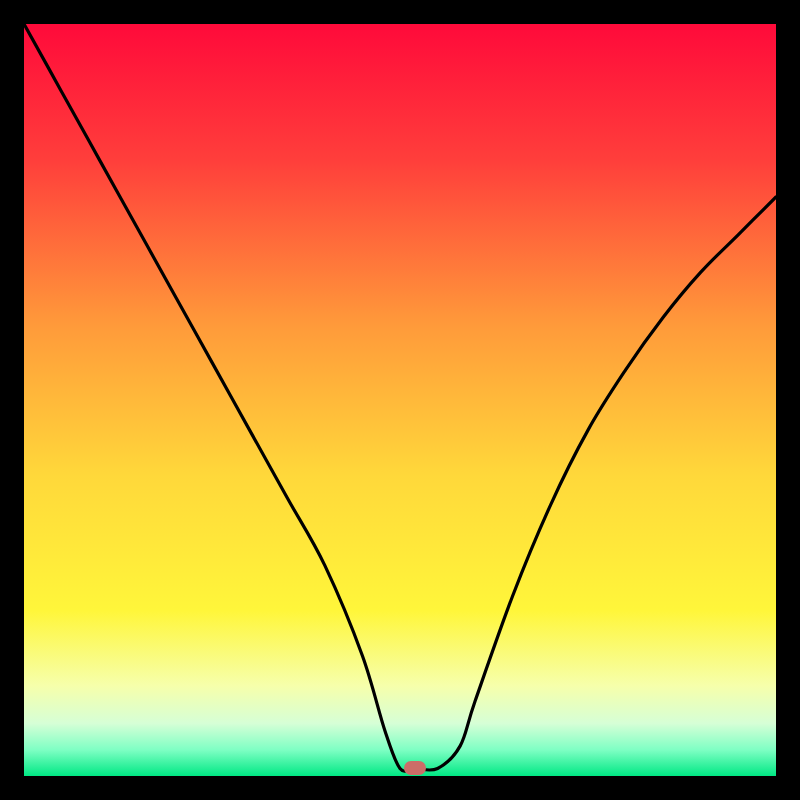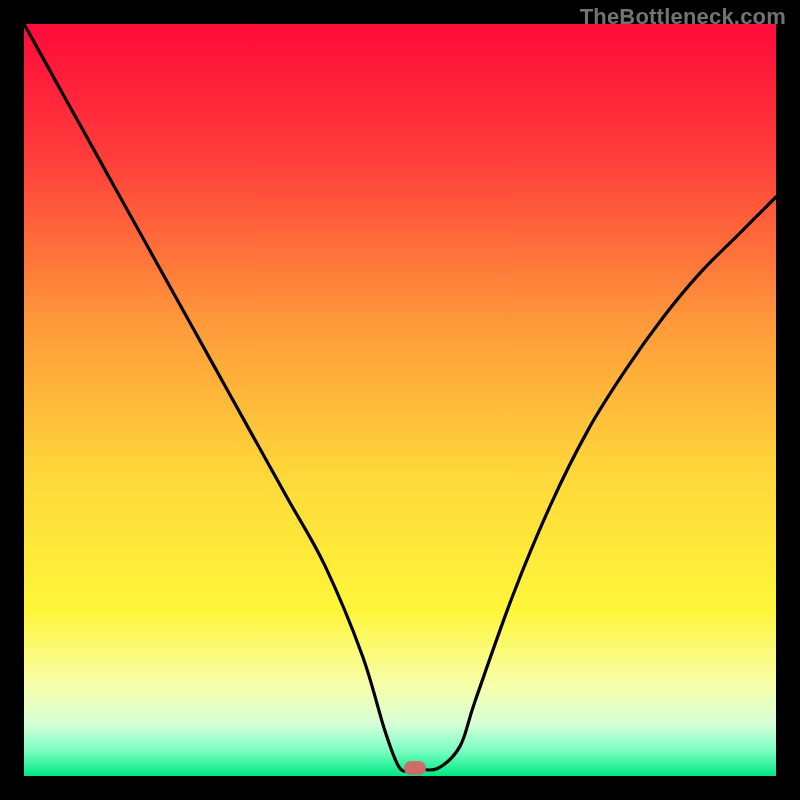--- a/index.html
+++ b/index.html
@@ -51,21 +51,20 @@
   svg.curve {
     position: absolute;
     inset: 0;
     z-index: 4;
   }
 </style>
 </head>
 <body>
 
 <div class="frame">
-  <div class="watermark">TheBottleneck.com</div>
   <div class="plot-area">
     <svg class="gradient" viewBox="0 0 752 752" preserveAspectRatio="none">
       <defs>
         <linearGradient id="bg-grad" x1="0" y1="0" x2="0" y2="1">
             <stop offset="0%" stop-color="#ff0a3a"></stop>
             <stop offset="18%" stop-color="#ff3e3b"></stop>
             <stop offset="40%" stop-color="#ff9a3a"></stop>
             <stop offset="60%" stop-color="#ffd83a"></stop>
             <stop offset="78%" stop-color="#fff63a"></stop>
             <stop offset="88%" stop-color="#f6ffab"></stop>

